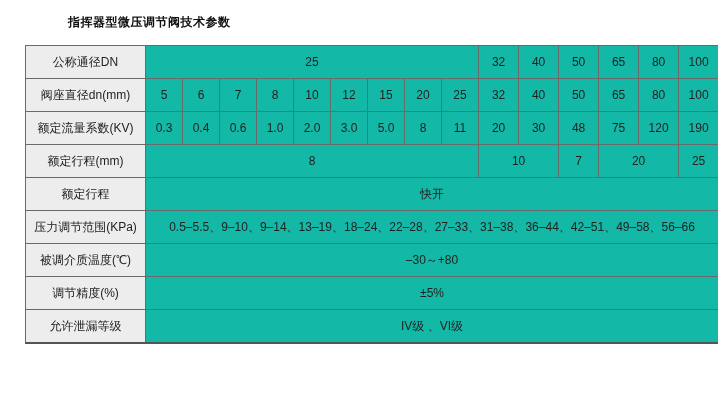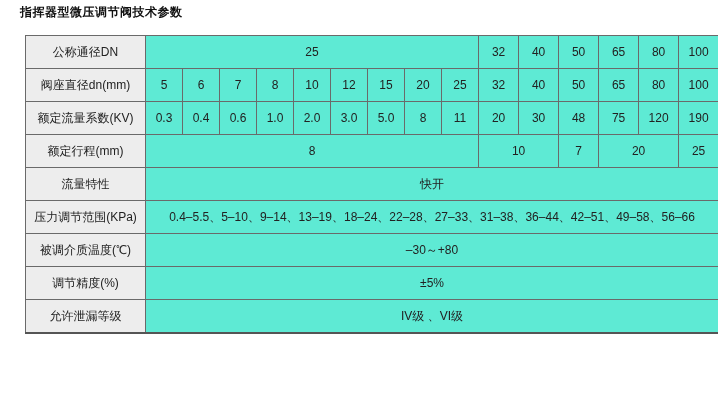--- a/index.html
+++ b/index.html
@@ -8,22 +8,23 @@
     background: #ffffff;
     width: 718px;
     height: 407px;
     font-family: "Liberation Sans", sans-serif;
     color: #1c1c1c;
   }
   .page-title {
     font-size: 12px;
     font-weight: bold;
     color: #111111;
-    padding: 4px 0 0 20px;
+    padding: 14px 0 0 20px;
     letter-spacing: 0.5px;
+    margin-left: 48px;
   }
   .table-wrap {
     margin: 14px 0 0 25px;
   }
   table.spec {
     border-collapse: collapse;
     table-layout: fixed;
     width: 691px;
     border: 1px solid #555555;
     border-bottom-width: 2px;
@@ -39,21 +40,21 @@
     overflow: hidden;
     white-space: nowrap;
     margin-left: 16px;
   }
   table.spec th {
     background: #ededed;
     font-weight: normal;
     color: #222222;
   }
   table.spec td {
-    background: #5eead4;
+    background: #14b8a6;
     color: #222222;
   }
 </style>
 </head>
 <body>
 
 <div class="page-title">指挥器型微压调节阀技术参数</div>
 
 <div class="table-wrap">
   <table class="spec">
@@ -124,26 +125,26 @@
         </tr>
         <tr>
           <th>额定行程(mm)</th>
           <td colspan="9">8</td>
           <td colspan="2">10</td>
           <td>7</td>
           <td colspan="2">20</td>
           <td>25</td>
         </tr>
         <tr>
-          <th>流量特性</th>
+          <th>额定行程</th>
           <td colspan="15">快开</td>
         </tr>
         <tr>
           <th>压力调节范围(KPa)</th>
-          <td colspan="15">0.4–5.5、5–10、9–14、13–19、18–24、22–28、27–33、31–38、36–44、42–51、49–58、56–66</td>
+          <td colspan="15">0.5–5.5、9–10、9–14、13–19、18–24、22–28、27–33、31–38、36–44、42–51、49–58、56–66</td>
         </tr>
         <tr>
           <th>被调介质温度(℃)</th>
           <td colspan="15">–30～+80</td>
         </tr>
         <tr>
           <th>调节精度(%)</th>
           <td colspan="15">±5%</td>
         </tr>
         <tr>

